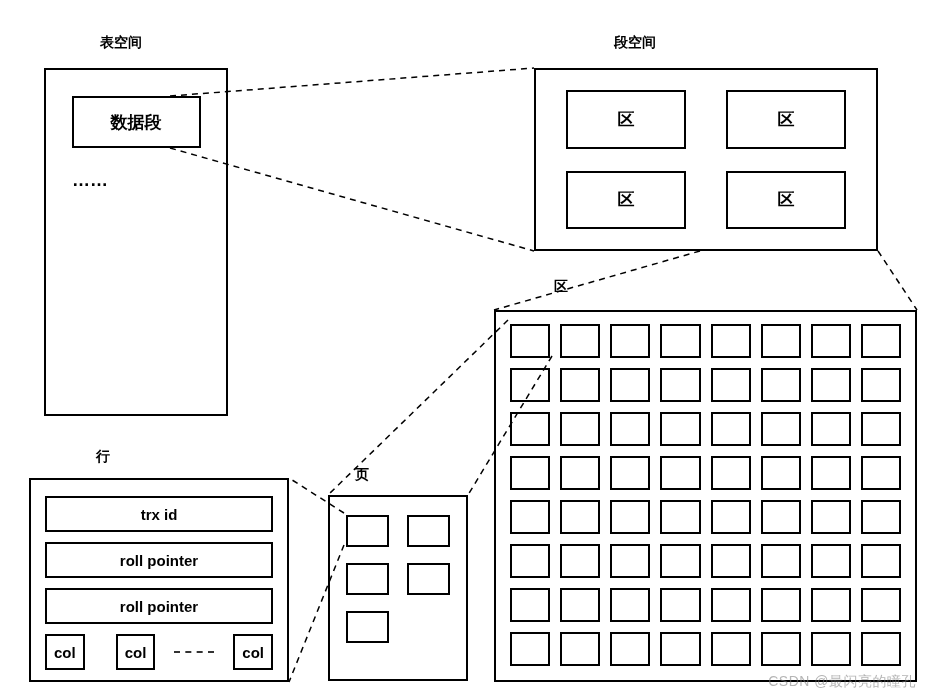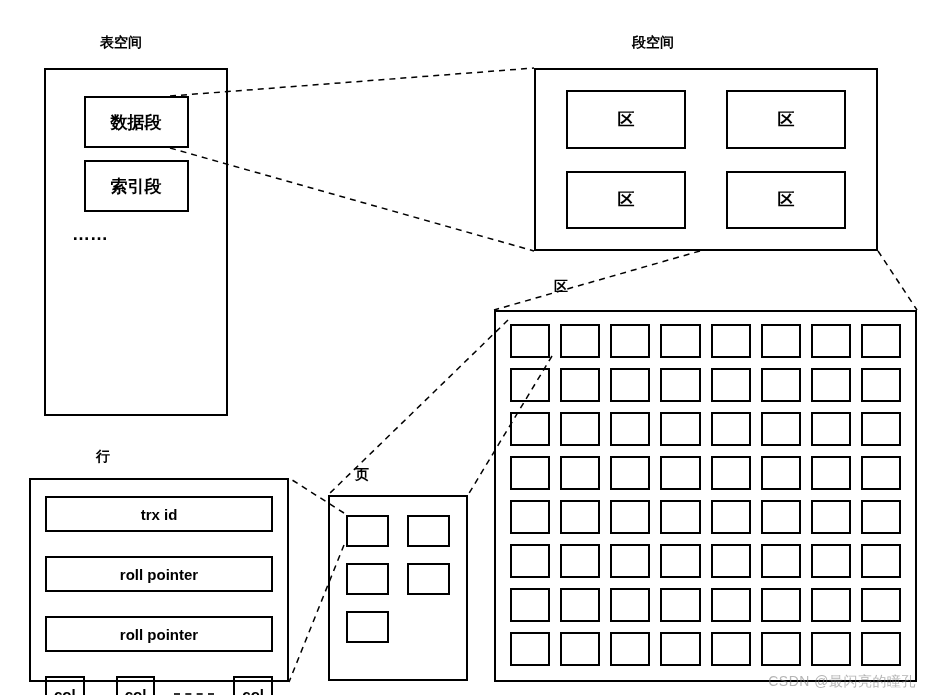--- a/index.html
+++ b/index.html
@@ -16,28 +16,28 @@
       font-size: 14px;
       font-weight: bold;
     }
     .big-box {
       position: absolute;
       border: 2px solid #000;
       background: #fff;
     }
     .seg-item {
       border: 2px solid #000;
-      width: 105px;
+      width: 129px;
       height: 52px;
       display: flex;
       align-items: center;
       justify-content: center;
       font-size: 17px;
       font-weight: bold;
-      margin: 0 auto 12px;
+      margin: 0 auto 22px;
     }
     .ellipsis {
       font-size: 18px;
       font-weight: bold;
       text-align: left;
       padding-left: 26px;
     }
     
     #tablespace { left: 44px; top: 68px; width: 184px; height: 348px; padding-top: 26px; }
     
@@ -47,48 +47,47 @@
     
     #extent { left: 494px; top: 310px; width: 423px; height: 372px; padding: 12px 14px; }
     .ext-grid { display:grid; grid-template-columns: repeat(8,1fr); grid-auto-rows: 34px; gap: 10px 10px; }
     .ext-cell { border: 2px solid #000; }
     
     #page { left: 328px; top: 495px; width: 140px; height: 186px; padding: 18px 16px; }
     .page-grid { display:grid; grid-template-columns: 1fr 1fr; grid-auto-rows: 32px; gap: 16px 18px; }
     .page-cell { border: 2px solid #000; }
     
     #rowbox { left: 29px; top: 478px; width: 260px; height: 204px; padding: 16px 14px 12px; }
-    .row-item { border:2px solid #000; width: 100%; height: 36px; display:flex; align-items:center; justify-content:center; font-weight:bold; font-size:15px; margin-bottom:24px; }
+    .row-item { border:2px solid #000; width: 100%; height: 36px; display:flex; align-items:center; justify-content:center; font-weight:bold; font-size:15px; margin-bottom:10px; }
     .col-row { display:flex; align-items:center; gap:13px; height:36px; }
     .col-box { border:2px solid #000; width:58px; height:36px; display:flex; align-items:center; justify-content:center; font-weight:bold; font-size:15px; }
     .col-dots { flex:0 0 40px; height:2px; border-top:2px dashed #333; margin:0 6px; }
     
     svg.connectors { position:absolute; left:0; top:0; width:938px; height:695px; pointer-events:none; }
     .watermark {
       position: absolute;
       right: 22px;
       bottom: 4px;
       font-size: 14px;
       color: rgba(120,120,120,0.55);
       letter-spacing: 0.5px;
       font-family: Arial, sans-serif;
     }
   </style>
 </head>
 <body>
 
 <div class="label" style="left:100px; top:34px;">表空间</div>
-<div class="label" style="left:632px; top:34px;">段空间</div>
+<div class="label" style="left:614px; top:34px;">段空间</div>
 <div class="label" style="left:554px; top:278px;">区</div>
 <div class="label" style="left:355px; top:466px;">页</div>
 <div class="label" style="left:96px; top:448px;">行</div>
 
 <div id="tablespace" class="big-box">
   <div class="seg-item">数据段</div>
-  <div class="seg-item">索引段</div>
   <div class="ellipsis">……</div>
 </div>
 
 <div id="segspace" class="big-box">
   <div class="seg-grid">
     <div class="seg-cell">区</div>
     <div class="seg-cell">区</div>
     <div class="seg-cell">区</div>
     <div class="seg-cell">区</div>
   </div>

